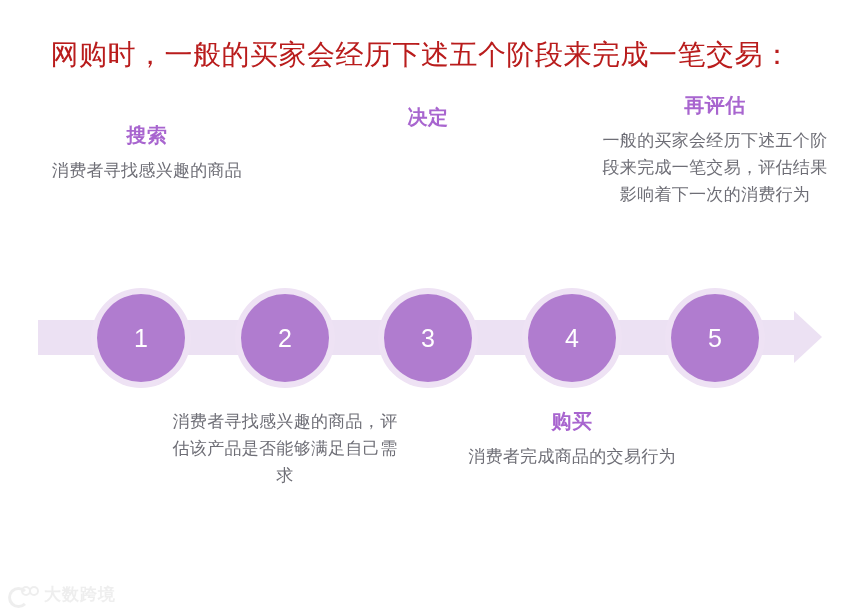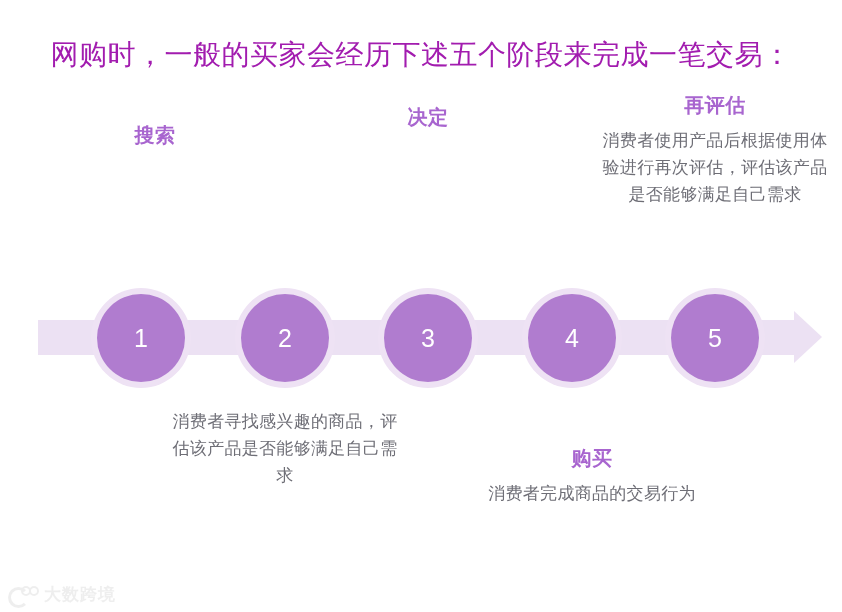--- a/index.html
+++ b/index.html
@@ -19,21 +19,21 @@
   
   #title {
     position: absolute;
     top: 36px;
     left: 0;
     width: 842px;
     text-align: center;
     font-family: "Liberation Serif", "DejaVu Serif", serif;
     font-size: 28px;
     line-height: 38px;
-    color: #a21caf;
+    color: #b91c1c;
     letter-spacing: 0.5px;
     white-space: nowrap;
   }
 
   
   #track {
     position: absolute;
     left: 38px;
     top: 320px;
     width: 758px;
@@ -83,24 +83,24 @@
     letter-spacing: 0.5px;
   }
   .block .body {
     font-size: 17px;
     line-height: 27px;
     color: #6e6e76;
     letter-spacing: 0.3px;
   }
 
   
-  #block-1 { left: 39px;  top: 122px; width: 232px; text-align: center; }
+  #block-1 { left: 31px;  top: 122px; width: 232px; text-align: center; }
   #block-2 { left: 169px; top: 408px; width: 232px; }
   #block-3 { left: 312px; top: 104px; width: 232px; text-align: center; }
-  #block-4 { left: 476px; top: 408px; width: 232px; margin-top: 37px; }
+  #block-4 { left: 456px; top: 408px; width: 232px; }
   #block-5 { left: 599px; top: 92px;  width: 232px; }
 
   
   #watermark {
     position: absolute;
     left: 8px;
     bottom: 6px;
     display: flex;
     align-items: center;
     gap: 6px;
@@ -162,38 +162,39 @@
   </div>
   <div class="node" id="node-4" style="left:528px;">
     <span class="node-num">4</span>
   </div>
   <div class="node" id="node-5" style="left:671px;">
     <span class="node-num">5</span>
   </div>
 
   <div class="block" id="block-1">
     <div class="head">搜索</div>
+    <div class="body">消费者寻找感兴趣的商品</div>
   </div>
 
   <div class="block" id="block-2">
     <div class="body">消费者寻找感兴趣的商品，评估该产品是否能够满足自己需求</div>
   </div>
 
   <div class="block" id="block-3">
     <div class="head">决定</div>
   </div>
 
   <div class="block" id="block-4">
     <div class="head">购买</div>
     <div class="body">消费者完成商品的交易行为</div>
   </div>
 
   <div class="block" id="block-5">
     <div class="head">再评估</div>
-    <div class="body">消费者使用产品后根据使用体验进行再次评估，评估该产品是否能够满足自己需求</div>
+    <div class="body">一般的买家会经历下述五个阶段来完成一笔交易，评估结果影响着下一次的消费行为</div>
   </div>
 
   <div id="watermark">
     <span class="wm-mark">
       <span class="c1"></span>
         <span class="c2"></span>
         <span class="c3"></span>
     </span>
     <span class="wm-text">大数跨境</span>
   </div>

